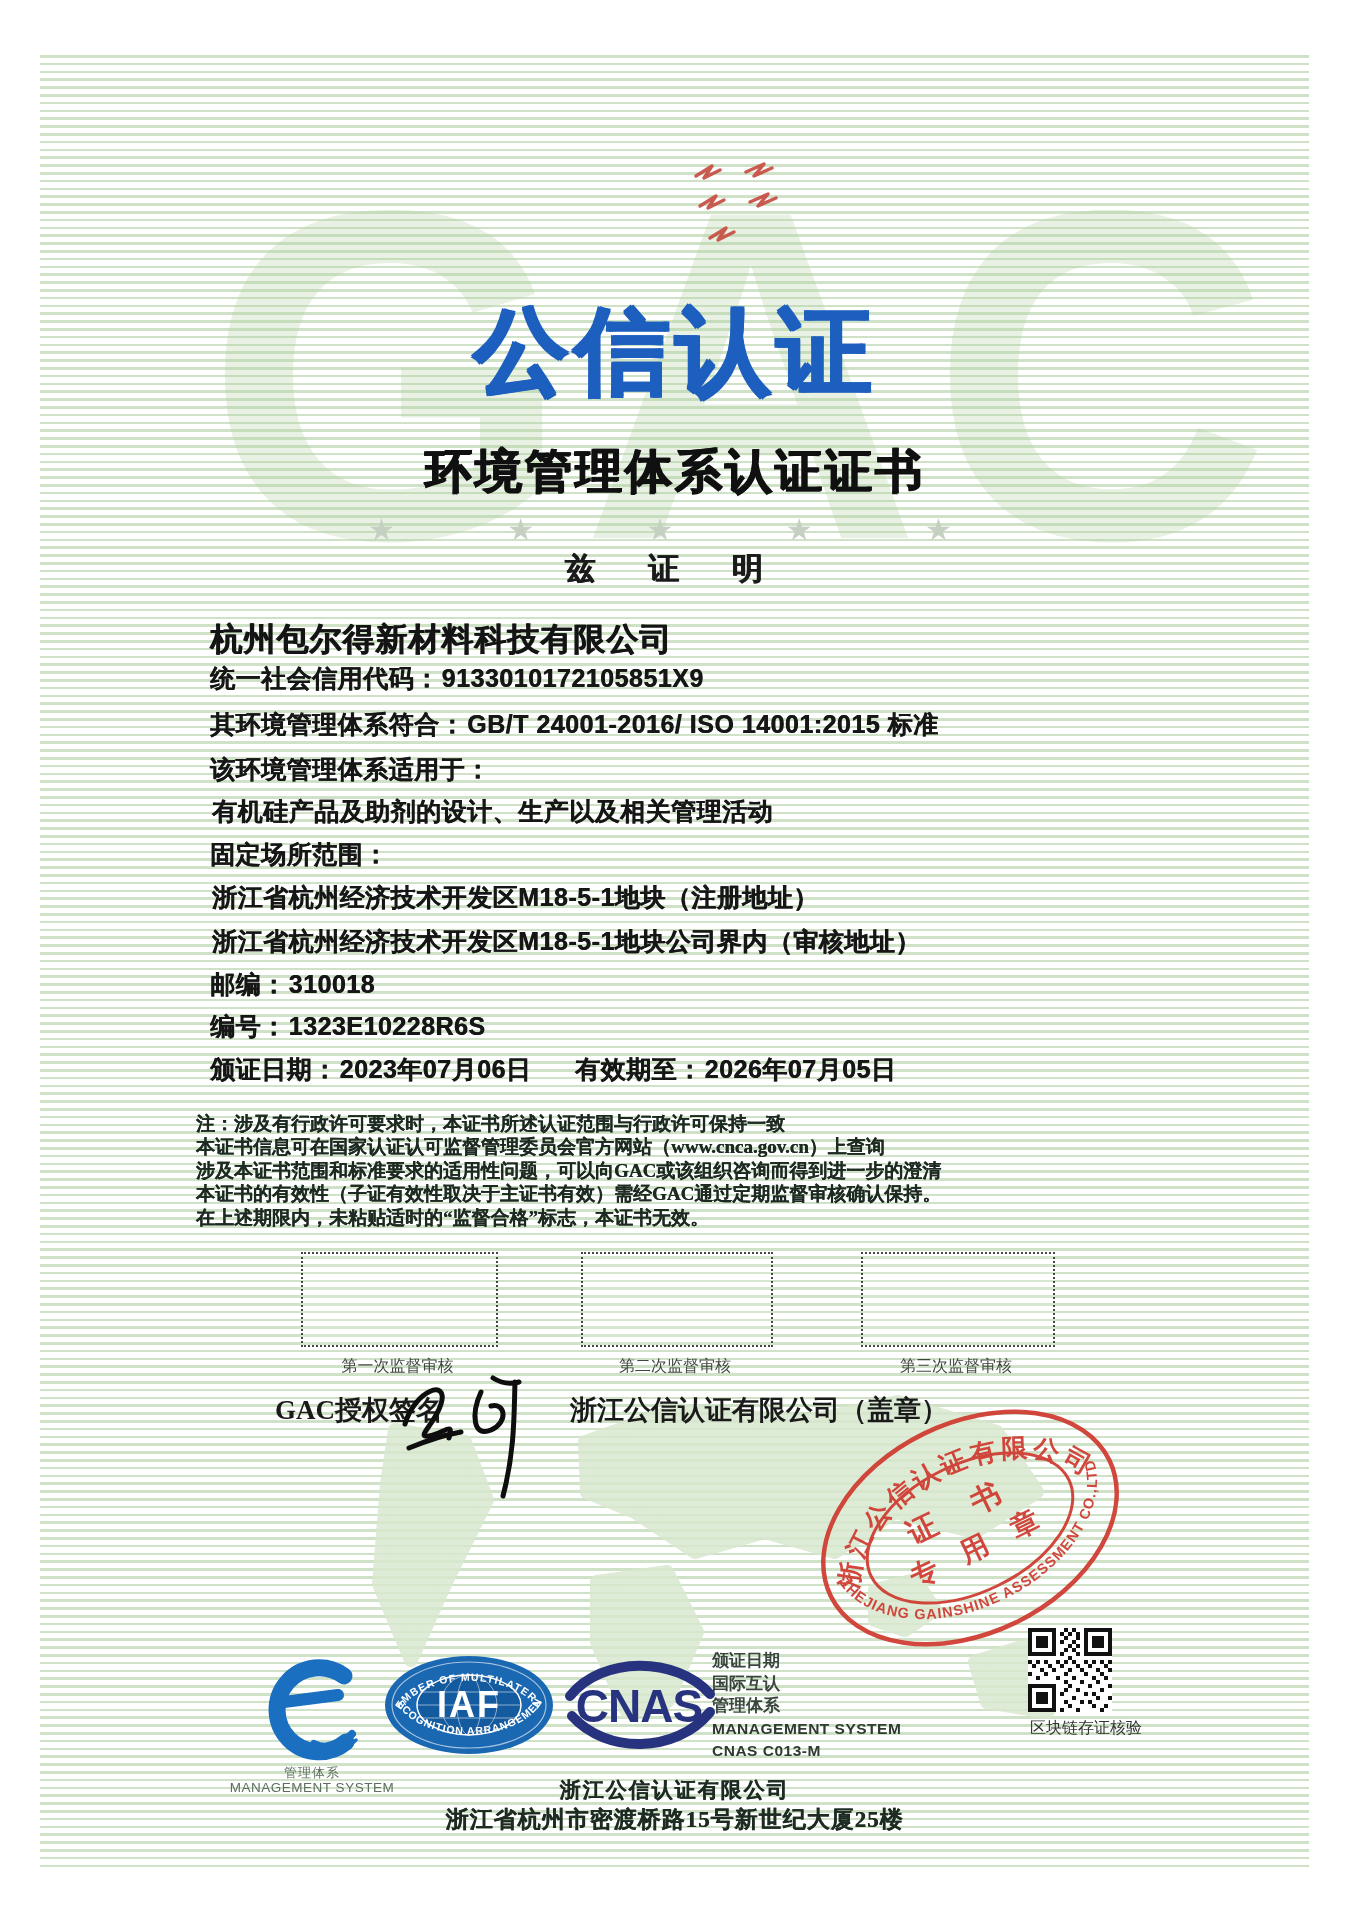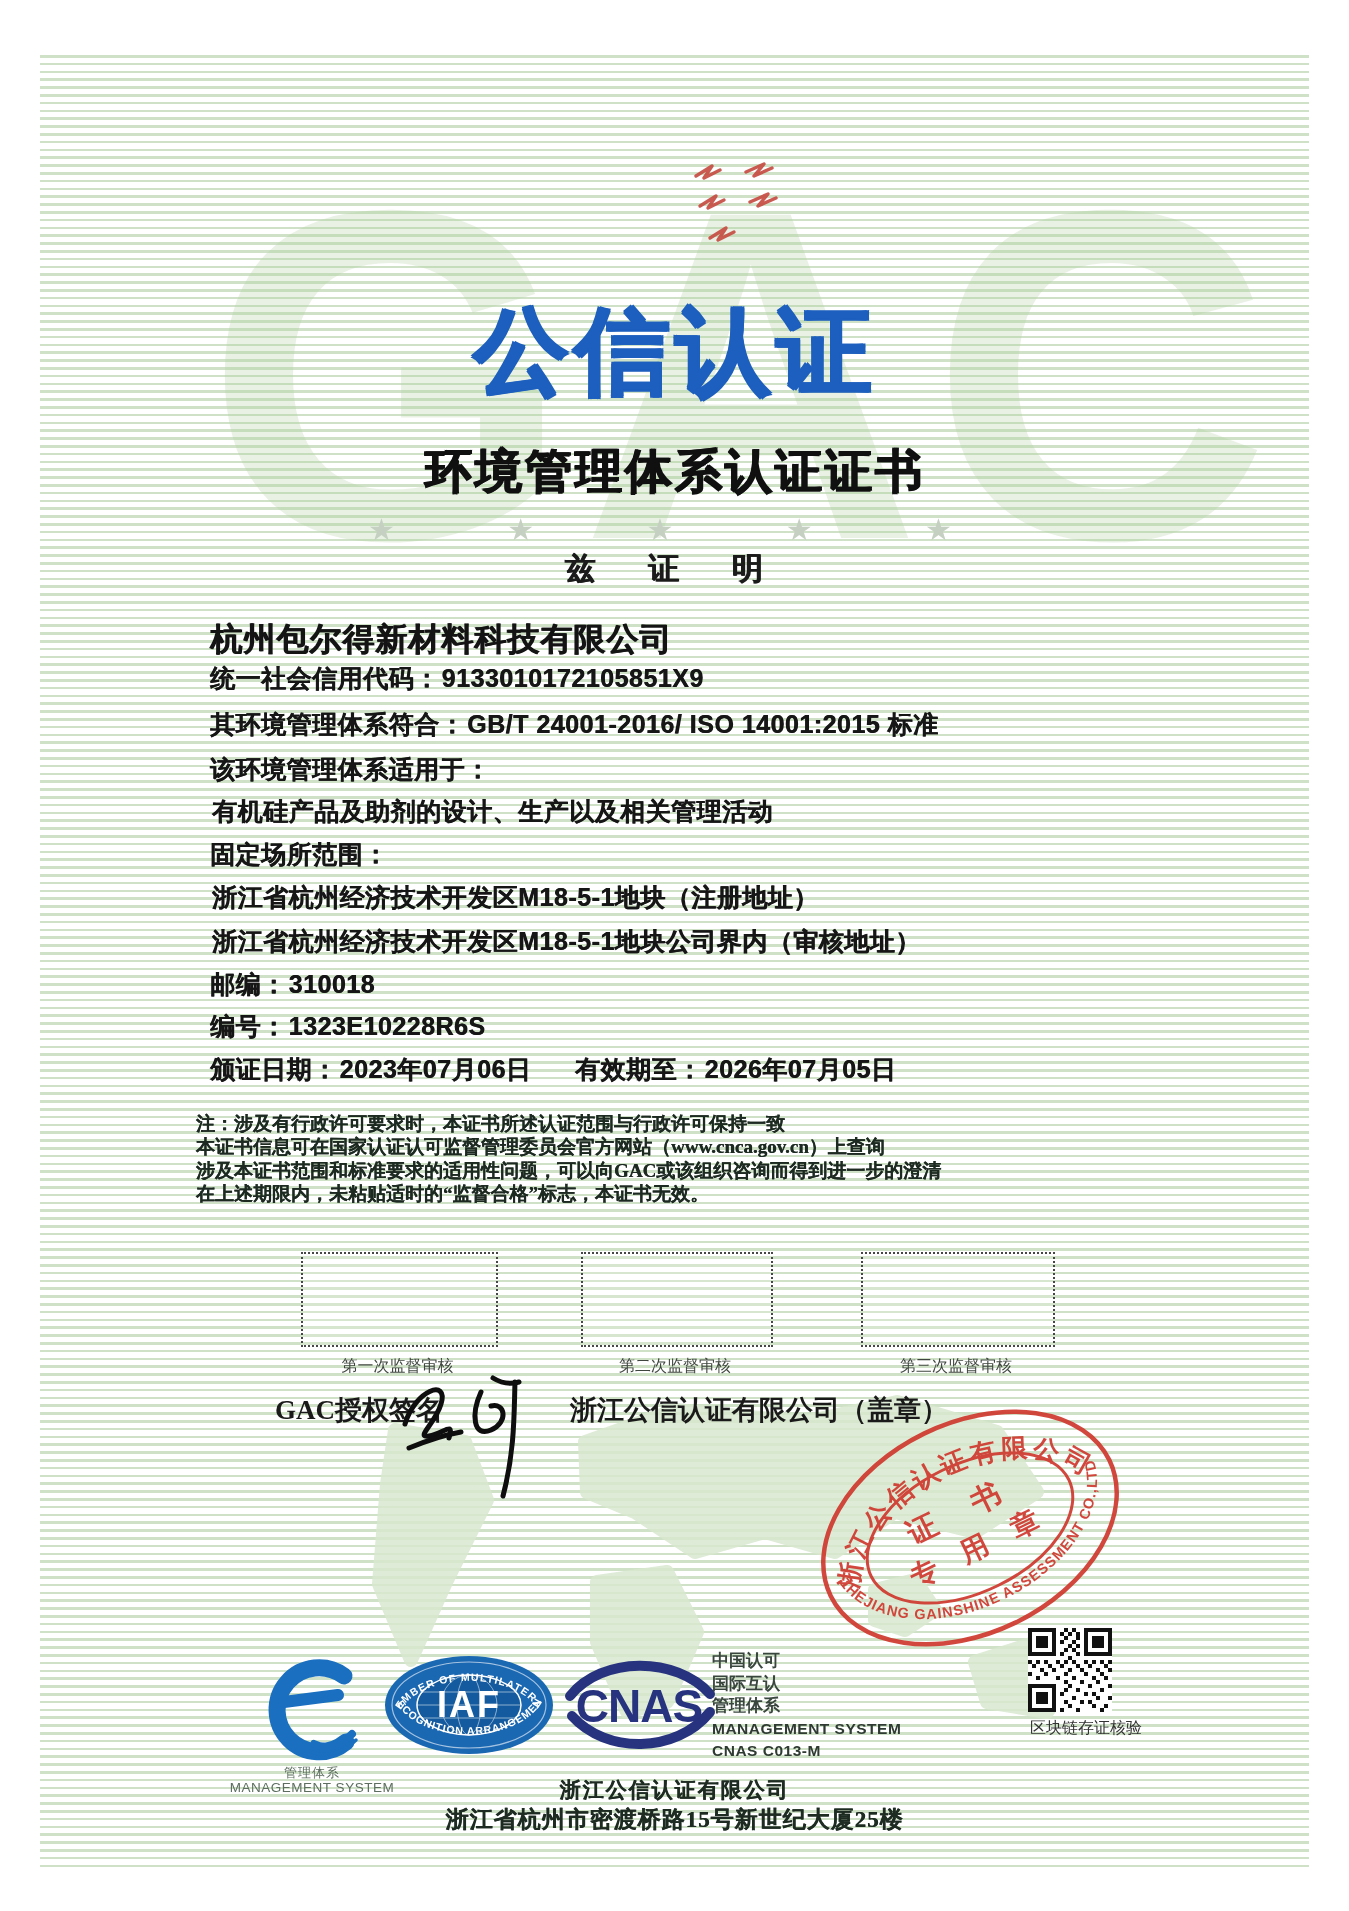--- a/index.html
+++ b/index.html
@@ -113,20 +113,21 @@
 
   <div class="abs bl dates" style="top:1053px;width:900px;">
     <span><span class="lbl">颁证日期：</span><span>2023年07月06日</span></span>
     <span class="valid-group"><span class="lbl">有效期至：</span><span>2026年07月05日</span></span>
   </div>
 
   <div class="abs notes">
     <div>注：涉及有行政许可要求时，本证书所述认证范围与行政许可保持一致</div>
     <div>本证书信息可在国家认证认可监督管理委员会官方网站（www.cnca.gov.cn）上查询</div>
     <div>涉及本证书范围和标准要求的适用性问题，可以向GAC或该组织咨询而得到进一步的澄清</div>
+    <div>本证书的有效性（子证有效性取决于主证书有效）需经GAC通过定期监督审核确认保持。</div>
     <div>在上述期限内，未粘贴适时的“监督合格”标志，本证书无效。</div>
   </div>
 
   <div class="abs audit-box box1"></div>
   <div class="abs audit-box box2"></div>
   <div class="abs audit-box box3"></div>
   <div class="abs audit-caption cap1">第一次监督审核</div>
   <div class="abs audit-caption cap2">第二次监督审核</div>
   <div class="abs audit-caption cap3">第三次监督审核</div>
 
@@ -196,21 +197,21 @@
 
   <svg class="abs cnas" width="158" height="104" viewBox="0 0 158 104">
     <g fill="none" stroke="#27337e" stroke-linecap="round">
       <path d="M10,44 C42,4 116,4 150,42" stroke-width="10"></path>
       <path d="M12,64 C46,102 116,102 150,60" stroke-width="10"></path>
     </g>
     <text x="79" y="70" fill="#27337e" font-size="46" font-weight="900" letter-spacing="-1" text-anchor="middle" font-family="Liberation Sans,sans-serif">CNAS</text>
   </svg>
 
   <div class="abs accr">
-    <div>中国认可</div>
+    <div>颁证日期</div>
     <div>国际互认</div>
     <div>管理体系</div>
     <div class="en">MANAGEMENT SYSTEM</div>
     <div class="en">CNAS C013-M</div>
   </div>
 
   <svg class="abs qr" width="84" height="84" viewBox="0 0 84 84">
     <rect x="0" y="0" width="84" height="84" fill="#ffffff"></rect>
     <g fill="#111111">
       <path d="M0,0h28v28h-28z M56,0h28v28h-28z M0,56h28v28h-28z" fill="#111"></path>

